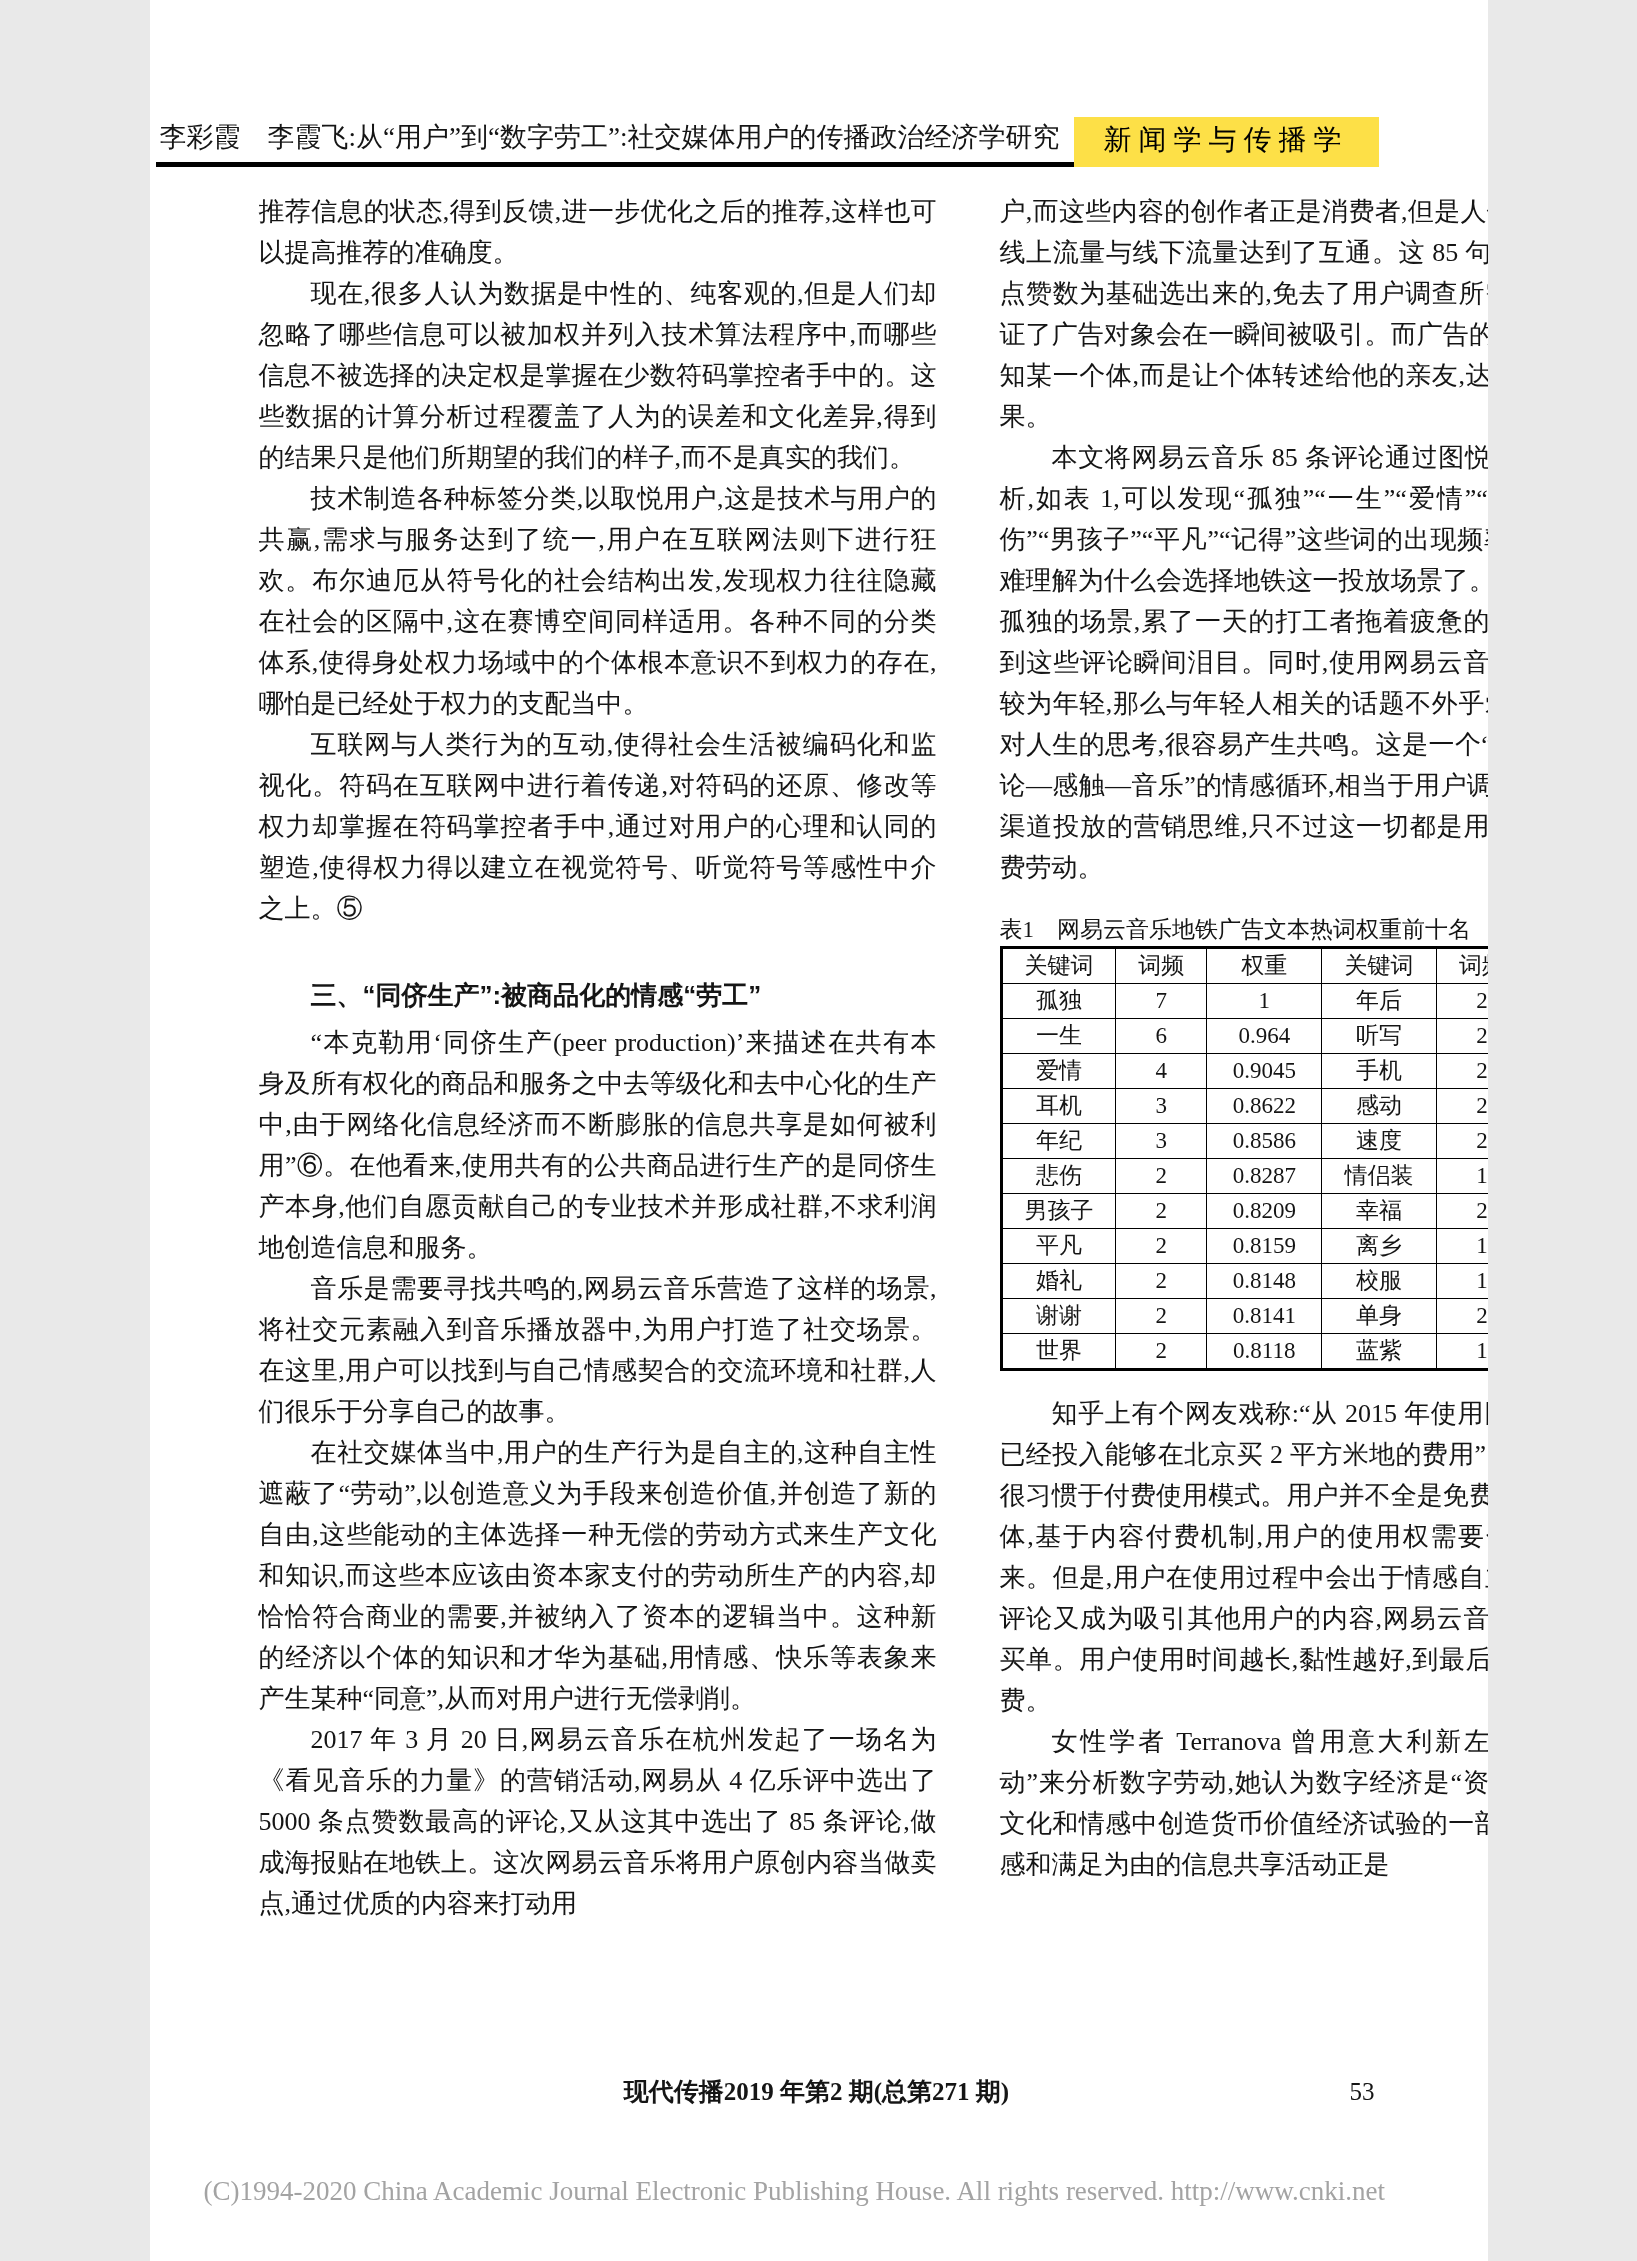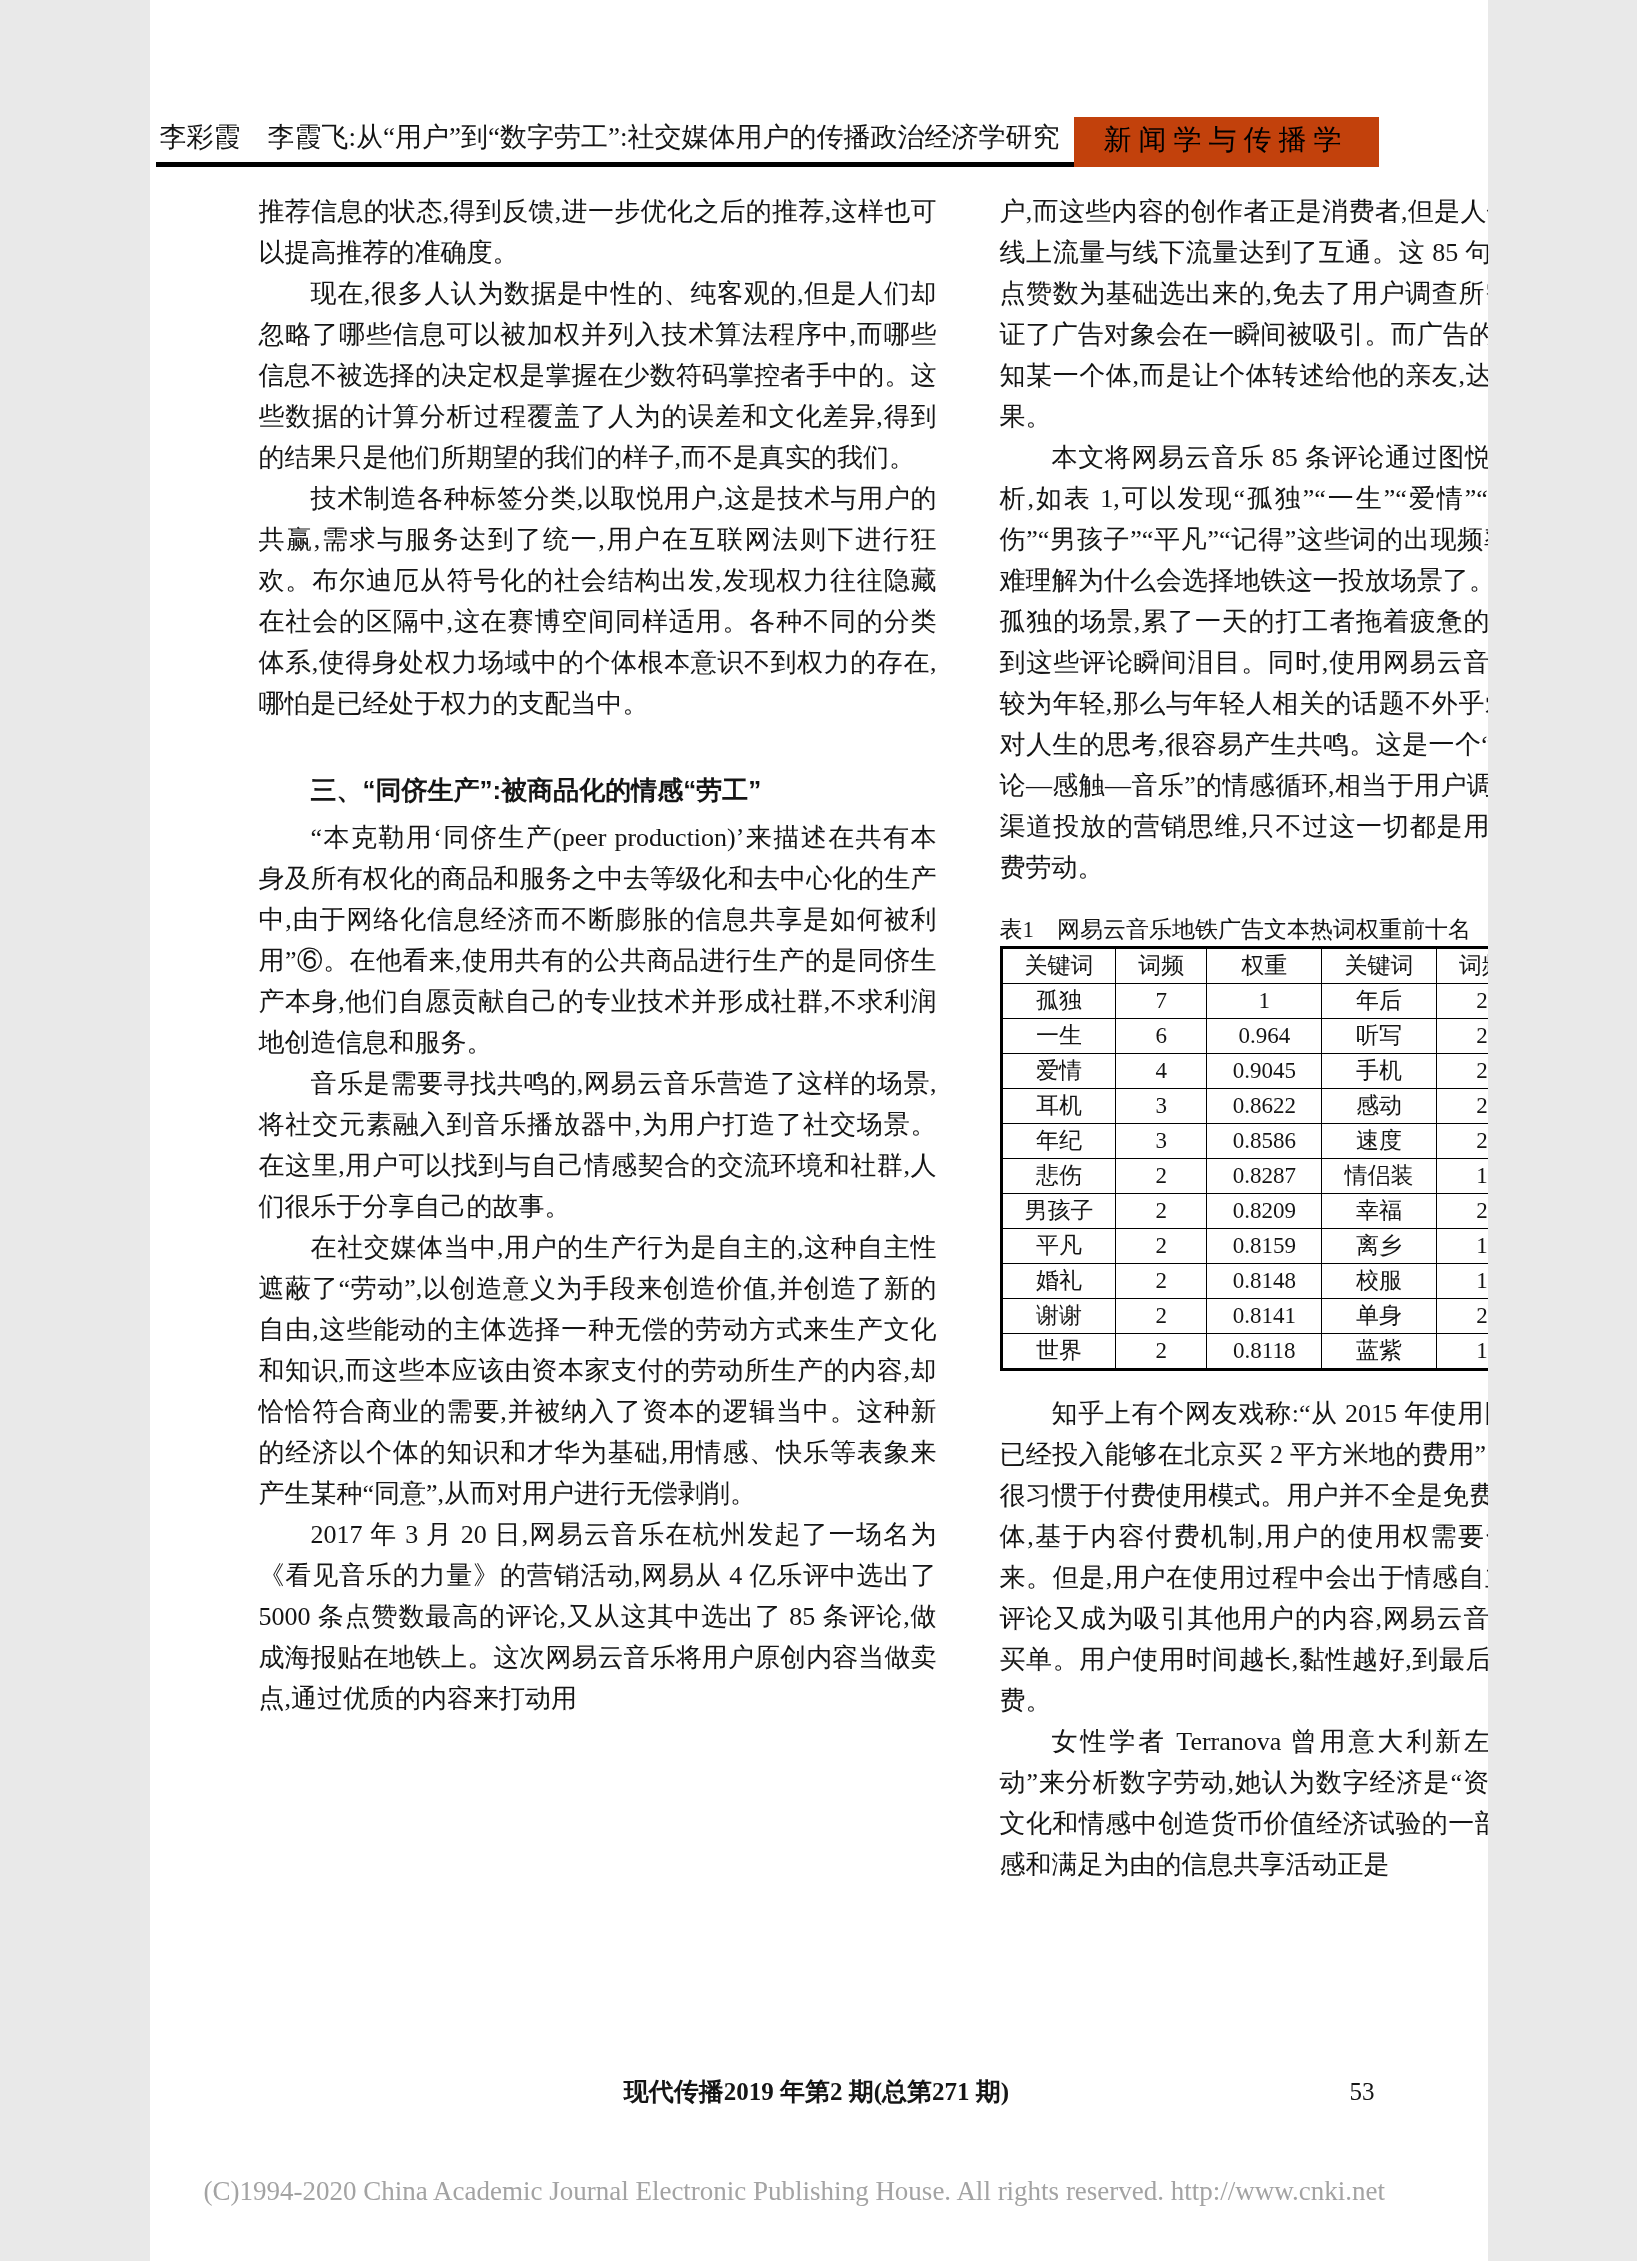--- a/index.html
+++ b/index.html
@@ -18,21 +18,21 @@
     display:flex; justify-content:flex-end; align-items:stretch;
   }
   .header-title {
     font-size:27px; line-height:40px;
     padding:0 14px 5px 4px;
     border-bottom:5px solid #000;
     white-space:nowrap;
     align-self:flex-end;
   }
   .category-badge {
-    background:#c2410c; color:#000;
+    background:#fde047; color:#000;
     font-size:28px; line-height:46px;
     padding:0 30px;
     letter-spacing:7px;
     white-space:nowrap;
   }
   
   .content-columns {
     position:absolute; top:191px; left:109px;
     width:1420px;
     display:flex; gap:63px;
@@ -90,20 +90,21 @@
     <span class="header-title">李彩霞　李霞飞:从“用户”到“数字劳工”:社交媒体用户的传播政治经济学研究</span>
     <span class="category-badge">新闻学与传播学</span>
   </div>
 
   <div class="content-columns">
 
     <div class="col">
       <p>推荐信息的状态,得到反馈,进一步优化之后的推荐,这样也可以提高推荐的准确度。</p>
       <p class="ind">现在,很多人认为数据是中性的、纯客观的,但是人们却忽略了哪些信息可以被加权并列入技术算法程序中,而哪些信息不被选择的决定权是掌握在少数符码掌控者手中的。这些数据的计算分析过程覆盖了人为的误差和文化差异,得到的结果只是他们所期望的我们的样子,而不是真实的我们。</p>
       <p class="ind">技术制造各种标签分类,以取悦用户,这是技术与用户的共赢,需求与服务达到了统一,用户在互联网法则下进行狂欢。布尔迪厄从符号化的社会结构出发,发现权力往往隐藏在社会的区隔中,这在赛博空间同样适用。各种不同的分类体系,使得身处权力场域中的个体根本意识不到权力的存在,哪怕是已经处于权力的支配当中。</p>
+      <p class="ind">互联网与人类行为的互动,使得社会生活被编码化和监视化。符码在互联网中进行着传递,对符码的还原、修改等权力却掌握在符码掌控者手中,通过对用户的心理和认同的塑造,使得权力得以建立在视觉符号、听觉符号等感性中介之上。⑤</p>
       <p class="section-heading">三、“同侪生产”:被商品化的情感“劳工”</p>
       <p class="ind">“本克勒用‘同侪生产(peer production)’来描述在共有本身及所有权化的商品和服务之中去等级化和去中心化的生产中,由于网络化信息经济而不断膨胀的信息共享是如何被利用”⑥。在他看来,使用共有的公共商品进行生产的是同侪生产本身,他们自愿贡献自己的专业技术并形成社群,不求利润地创造信息和服务。</p>
       <p class="ind">音乐是需要寻找共鸣的,网易云音乐营造了这样的场景,将社交元素融入到音乐播放器中,为用户打造了社交场景。在这里,用户可以找到与自己情感契合的交流环境和社群,人们很乐于分享自己的故事。</p>
       <p class="ind">在社交媒体当中,用户的生产行为是自主的,这种自主性遮蔽了“劳动”,以创造意义为手段来创造价值,并创造了新的自由,这些能动的主体选择一种无偿的劳动方式来生产文化和知识,而这些本应该由资本家支付的劳动所生产的内容,却恰恰符合商业的需要,并被纳入了资本的逻辑当中。这种新的经济以个体的知识和才华为基础,用情感、快乐等表象来产生某种“同意”,从而对用户进行无偿剥削。</p>
       <p class="ind">2017 年 3 月 20 日,网易云音乐在杭州发起了一场名为《看见音乐的力量》的营销活动,网易从 4 亿乐评中选出了 5000 条点赞数最高的评论,又从这其中选出了 85 条评论,做成海报贴在地铁上。这次网易云音乐将用户原创内容当做卖点,通过优质的内容来打动用</p>
     </div>
 
     <div class="col">
       <p>户,而这些内容的创作者正是消费者,但是人们却乐于被消费,线上流量与线下流量达到了互通。这 85 句评论是以用户的点赞数为基础选出来的,免去了用户调查所需的成本,并且保证了广告对象会在一瞬间被吸引。而广告的力量并不止于告知某一个体,而是让个体转述给他的亲友,达到人际传播的效果。</p>
       <p class="ind">本文将网易云音乐 85 条评论通过图悦词频软件进行分析,如表 1,可以发现“孤独”“一生”“爱情”“耳机”“年纪”“悲伤”“男孩子”“平凡”“记得”这些词的出现频率较高,这也就不难理解为什么会选择地铁这一投放场景了。地铁是一个相对孤独的场景,累了一天的打工者拖着疲惫的身躯走进地铁看到这些评论瞬间泪目。同时,使用网易云音乐的用户一般都较为年轻,那么与年轻人相关的话题不外乎爱情、工作,以及对人生的思考,很容易产生共鸣。这是一个“音乐—感触—评论—感触—音乐”的情感循环,相当于用户调查、内容制作、渠道投放的营销思维,只不过这一切都是用户自愿参与的免费劳动。</p>

